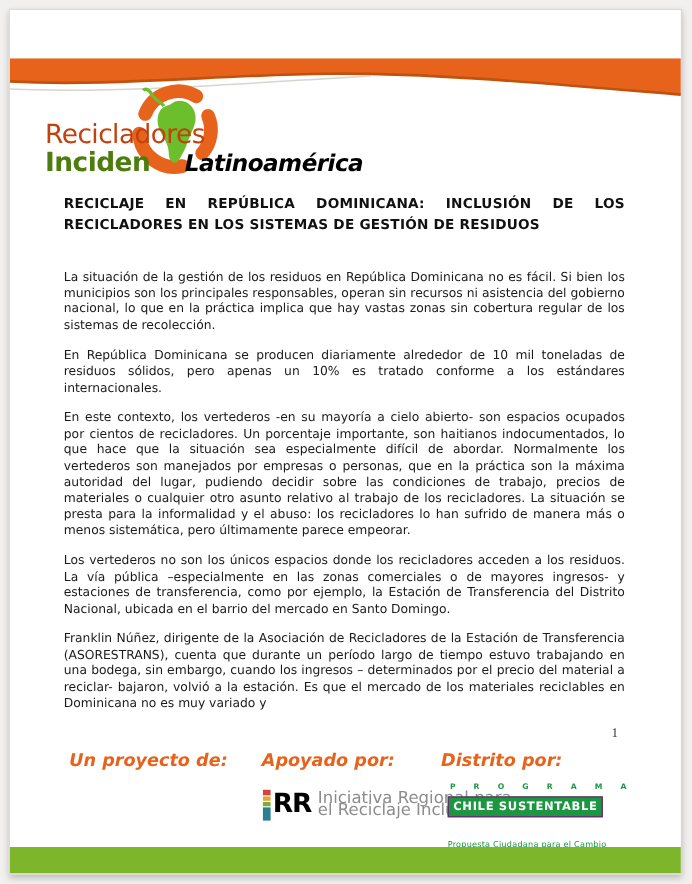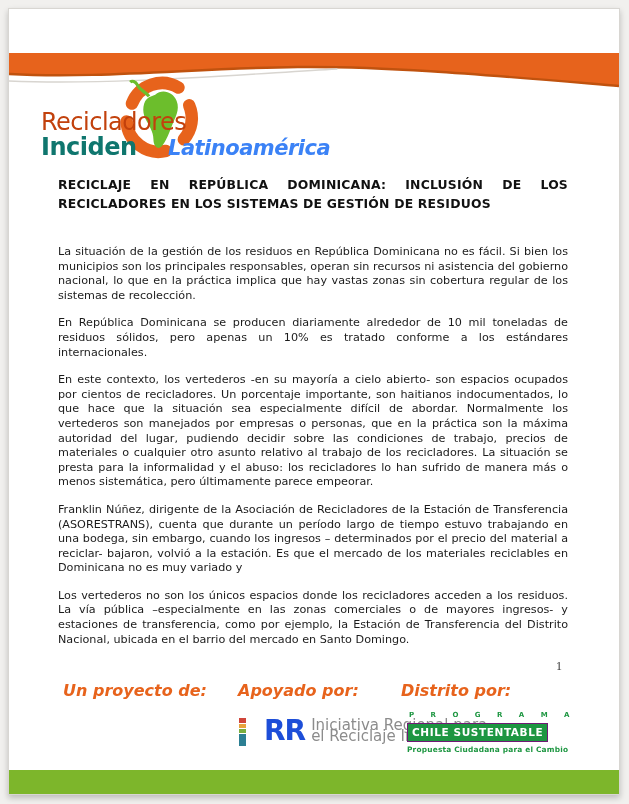--- a/index.html
+++ b/index.html
@@ -17,23 +17,23 @@
   }
   .header-wave{position:absolute;left:0;top:44px;width:100%;height:46px;display:block;}
   
   .brand{position:absolute;left:30px;top:60px;width:280px;height:106px;}
   .brand-icon{position:absolute;left:66px;top:6px;width:104px;height:84px;}
   .brand-line1{
     position:absolute;left:2px;top:40px;
     font-size:24px;font-weight:normal;color:#c2410c;letter-spacing:-0.5px;line-height:26px;
   }
   .brand-line2{position:absolute;left:2px;top:66px;white-space:nowrap;line-height:24px;}
-  .brand-word{font-size:24px;font-weight:bold;color:#0f766e;letter-spacing:-0.5px;}
+  .brand-word{font-size:24px;font-weight:bold;color:#4d7c0f;letter-spacing:-0.5px;}
   .brand-en{font-size:11px;font-weight:bold;color:#E7631C;margin:0 2px 0 4px;}
-  .brand-region{font-size:21px;font-weight:bold;font-style:italic;color:#3b82f6;letter-spacing:-0.5px;}
+  .brand-region{font-size:21px;font-weight:bold;font-style:italic;color:#000000;letter-spacing:-0.5px;}
   
   .content{
     position:absolute;left:49px;top:166px;width:510px;height:492px;overflow:hidden;
     color:#1b1b1b;text-align:justify;
   }
   .doc-title{
     font-size:12.4px;font-weight:bold;line-height:19px;margin:0 0 32px 0;
     letter-spacing:.2px;text-align:justify;color:#111;
   }
   .content p{font-size:11.2px;line-height:14.6px;margin:0 0 13px 0;}
@@ -54,36 +54,35 @@
     font-size:9.8px;font-weight:bold;color:#D9442E;line-height:12.5px;white-space:nowrap;
   }
   .irr{position:absolute;left:230px;top:708px;display:flex;align-items:flex-start;}
   .irr-i{width:7px;margin-top:1px;margin-right:2px;}
   .irr-i div{width:7px;}
   .irr-i .s1{height:5px;background:#D0453A;margin-bottom:1px;}
   .irr-i .s2{height:4px;background:#E8A33D;margin-bottom:1px;}
   .irr-i .s3{height:4px;background:#7AAE3E;margin-bottom:1px;}
   .irr-i .s4{height:12px;background:#2C7F93;}
   .irr-rr{
-    font-size:28px;font-weight:bold;color:#1d4ed8;line-height:27px;letter-spacing:-1px;
+    font-size:24px;font-weight:bold;color:#000000;line-height:27px;letter-spacing:-1px;
     margin-right:6px;
-    margin-left:16px;
   }
   .irr-tagline{font-size:15px;color:#8C8C8C;line-height:11px;padding-top:3px;white-space:nowrap;}
   .chile{position:absolute;left:398px;top:702px;width:150px;}
   .chile-program{
     font-size:7px;font-weight:bold;color:#1D9641;letter-spacing:7px;white-space:nowrap;
     margin-bottom:2px;padding-left:2px;
   }
   .chile-box{
     display:inline-block;background:#1D9641;color:#fff;font-weight:bold;font-size:10.5px;
     letter-spacing:.6px;padding:2px 4px 3px 4px;border:1px solid #701a75;white-space:nowrap;
   }
   .chile-tagline{
-    font-size:7.4px;font-weight:bold;color:#1D9641;margin-top:3px;white-space:nowrap;letter-spacing:.2px;
+    font-size:7.4px;font-weight:normal;color:#1D9641;margin-top:20px;white-space:nowrap;letter-spacing:.2px;
   }
   .green-bar{position:absolute;left:0;bottom:0;width:100%;height:24px;background:#7DB62B;}
 </style>
 </head>
 <body>
 
 <div class="page">
 
   <svg class="header-wave" viewBox="0 0 613 46" preserveAspectRatio="none" aria-hidden="true">
     <path d="M0 0 H613 V33 C480 22 380 13 290 14 C190 15 90 26 0 21 Z" fill="#E7631C"></path>
@@ -107,22 +106,22 @@
       <span class="brand-en">en</span>
       <span class="brand-region">Latinoamérica</span>
     </div>
   </div>
 
   <div class="content">
     <h1 class="doc-title">RECICLAJE EN REPÚBLICA DOMINICANA: INCLUSIÓN DE LOS RECICLADORES EN LOS SISTEMAS DE GESTIÓN DE RESIDUOS</h1>
     <p>La situación de la gestión de los residuos en República Dominicana no es fácil.  Si bien los municipios son los principales responsables, operan sin recursos ni asistencia del gobierno nacional, lo que en la práctica implica que hay vastas zonas sin cobertura regular de los sistemas de recolección.</p>
     <p>En República Dominicana se producen diariamente alrededor de 10 mil toneladas de residuos sólidos, pero apenas un 10% es tratado conforme a los estándares internacionales.</p>
     <p>En este contexto, los vertederos -en su mayoría a cielo abierto- son espacios ocupados por cientos de recicladores. Un porcentaje importante, son haitianos indocumentados, lo que hace que la situación sea especialmente difícil de abordar. Normalmente los vertederos son manejados por empresas o personas, que en la práctica son la máxima autoridad del lugar, pudiendo decidir sobre las condiciones de trabajo, precios de materiales o cualquier otro asunto relativo al trabajo de los recicladores. La situación se presta para la informalidad y el abuso: los recicladores lo han sufrido de manera más o menos sistemática, pero últimamente parece empeorar.</p>
+    <p>Los vertederos no son los únicos espacios donde los recicladores acceden a los residuos. La vía pública –especialmente en las zonas comerciales o de mayores ingresos- y estaciones de transferencia, como por ejemplo, la Estación de Transferencia del Distrito Nacional, ubicada en el barrio del mercado en Santo Domingo.</p>
     <p>Franklin Núñez,  dirigente de la Asociación de Recicladores de la Estación de Transferencia (ASORESTRANS), cuenta que durante un período largo de tiempo estuvo trabajando en una bodega, sin embargo, cuando los ingresos – determinados por el precio del material a reciclar- bajaron, volvió a la estación. Es que el mercado de los materiales reciclables en Dominicana no es muy variado y</p>
-    <p>Los vertederos no son los únicos espacios donde los recicladores acceden a los residuos. La vía pública –especialmente en las zonas comerciales o de mayores ingresos- y estaciones de transferencia, como por ejemplo, la Estación de Transferencia del Distrito Nacional, ubicada en el barrio del mercado en Santo Domingo.</p>
   </div>
 
   <div class="page-number">1</div>
 
   <div class="footer-label fl-1">Un proyecto de:</div>
   <div class="footer-label fl-2">Apoyado por:</div>
   <div class="footer-label fl-3">Distrito por:</div>
 
 
   <div class="irr">

